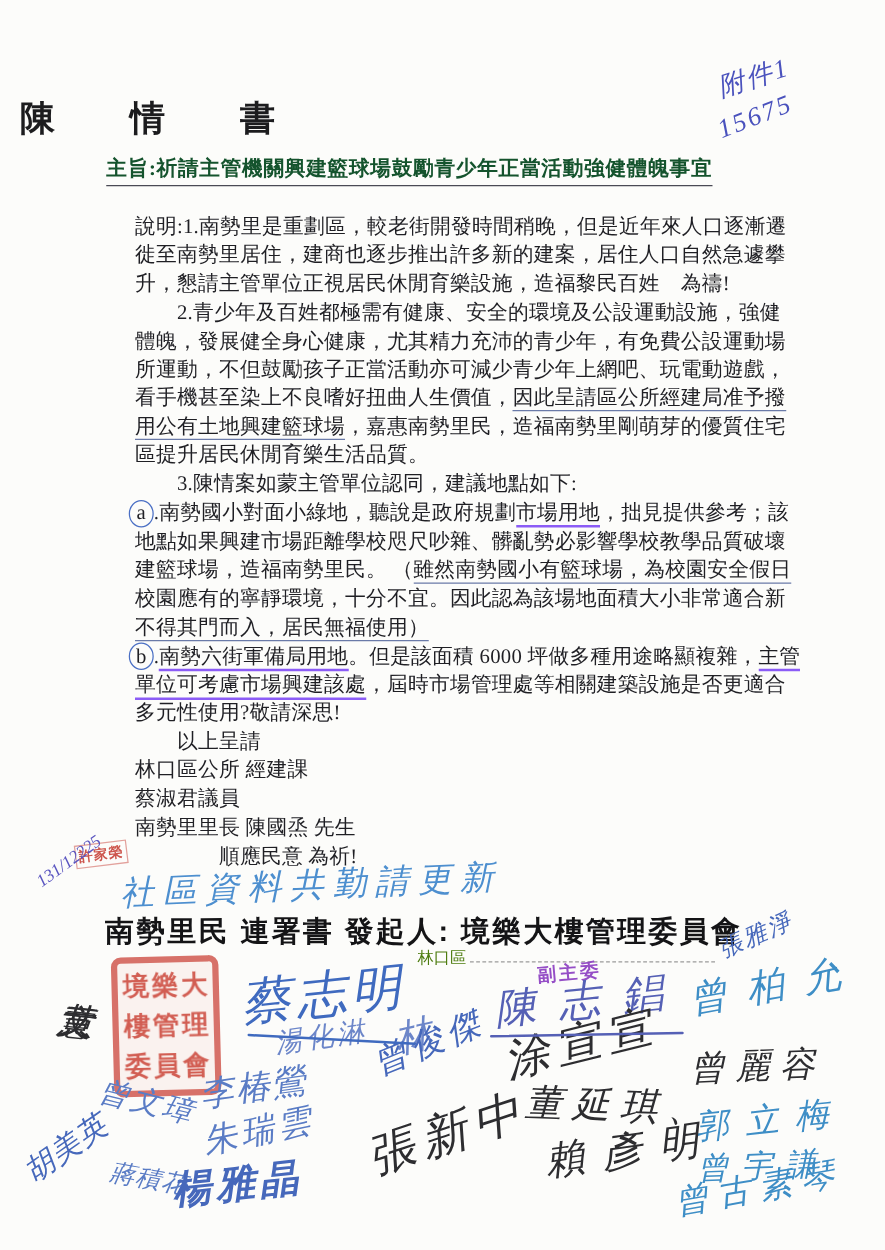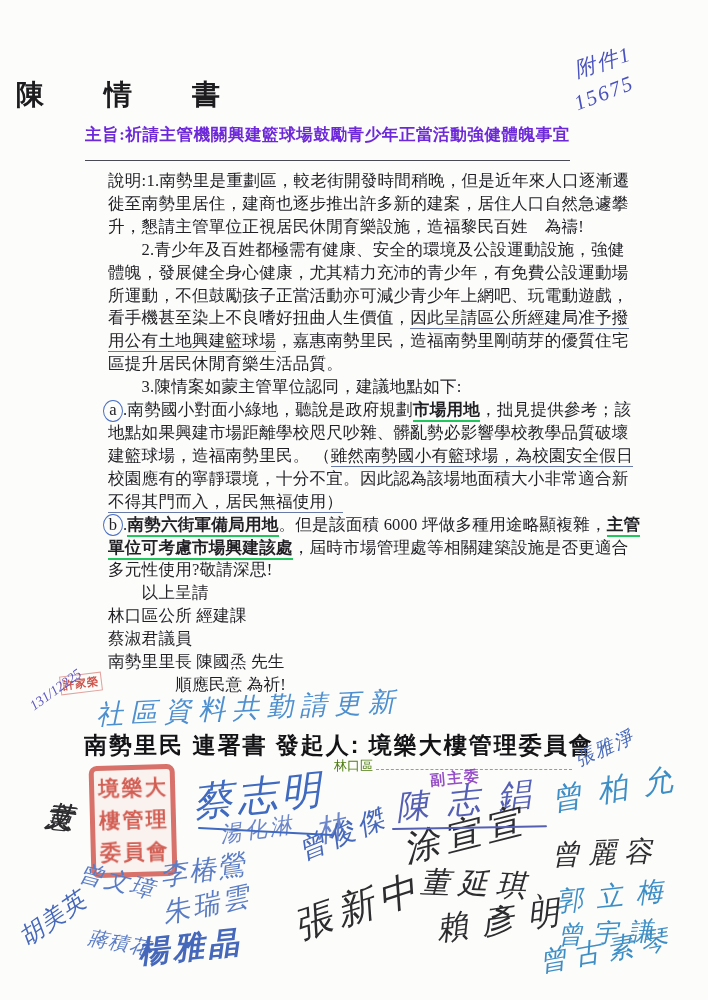--- a/index.html
+++ b/index.html
@@ -7,29 +7,29 @@
     position:relative;width:708px;height:1000px;margin:0 auto;
     background:#fcfcfa;overflow:hidden;
     font-family:"Liberation Serif",serif;
   }
   .doc-title{
     position:absolute;top:76px;left:0;width:100%;text-align:left;
     font-size:28px;font-weight:600;color:#1c1c1e;letter-spacing:16px;text-indent:16px;
   }
   .doc-subject{
     position:absolute;left:85px;top:124px;font-size:16.5px;font-weight:bold;
-    color:#6d28d9;border-bottom:1.5px solid #4a4a55;padding-bottom:14px;letter-spacing:.6px;
+    color:#14532d;border-bottom:1.5px solid #4a4a55;padding-bottom:2px;letter-spacing:.6px;
   }
   .doc-lines{
     position:absolute;left:85px;top:170px;width:552px;
     font-size:16.6px;line-height:22.9px;color:#1f1f24;letter-spacing:.2px;margin-left:23px;
   }
   .doc-lines .ln{white-space:nowrap;}
   .seg-u{border-bottom:1.5px solid #6a7aa8;padding-bottom:1px;}
-  .seg-bu{border-bottom:2px solid #22c55e;padding-bottom:1px;font-weight:bold;}
+  .seg-bu{border-bottom:2px solid #8b5cf6;padding-bottom:1px;}
   .seg-c{
     display:inline-flex;align-items:center;justify-content:center;
     width:18px;height:20px;border:1.6px solid #4a6fc4;border-radius:50%;
     margin:0 0 -4px -5px;vertical-align:baseline;
   }
   .attach-note{
     position:absolute;left:578px;top:46px;color:#4a52bd;font-size:21px;
     transform:rotate(-17deg);font-style:italic;letter-spacing:2px;line-height:30px;
   }
   .attach-note .l2{margin-left:-10px;transform:rotate(-4deg);}

